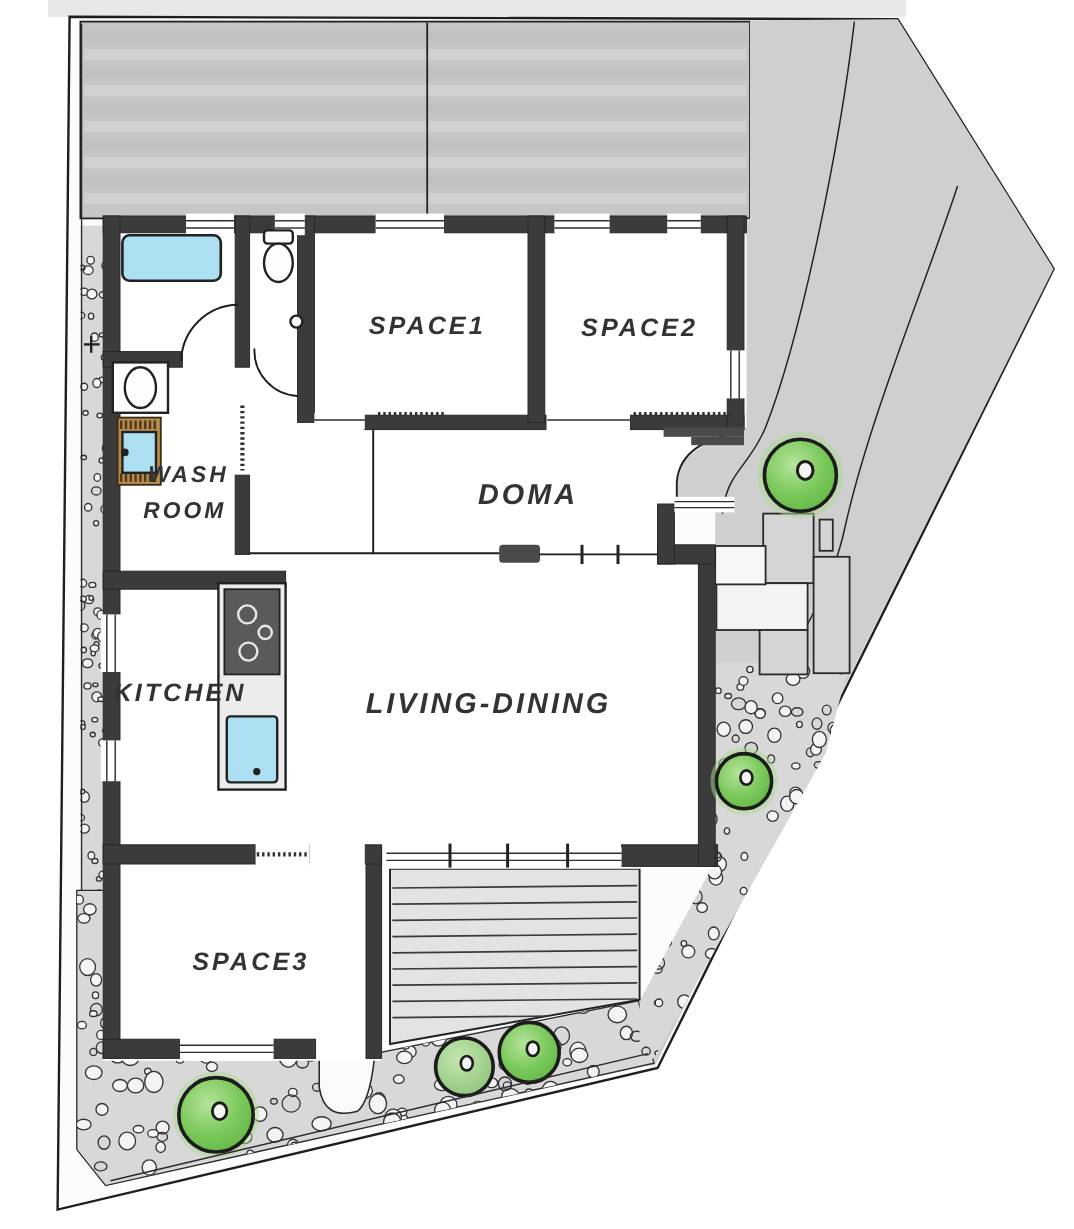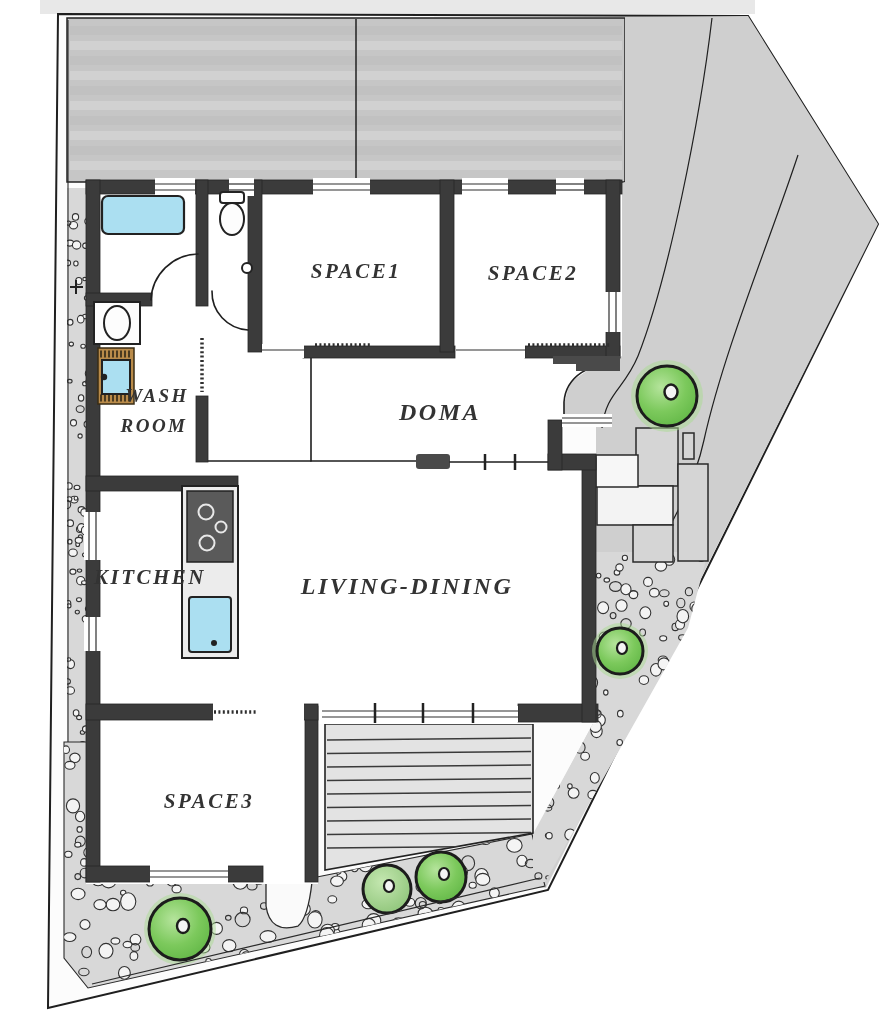--- a/index.html
+++ b/index.html
@@ -1,17 +1,17 @@
 <!DOCTYPE html>
 <html style="--c-paper: #ffffff; --c-site: #fcfcfc; --c-ink: #1f1f1f; --c-wall: #3b3b3b; --c-driveway: #c6c6c6; --c-yard: #cfcfcf; --c-gravel: #d8d8d8; --c-stone: #f4f4f4; --c-deck: #e3e3e3; --c-paver: #d5d5d5; --c-paver-light: #f3f3f3; --c-tree-fill: #74c455; --c-tree-light: #aadc92; --c-water: #abdff1; --c-mat: #b98b4a; --c-label: #333333;"><head>
 <meta charset="utf-8">
 <style>
   html,body{margin:0;padding:0;background:#fff;}
   .stage{position:relative;width:895px;height:1024px;background:var(--c-paper,#fff);
-         font-family:Liberation Serif, serif;border-radius:20px;}
+         font-family:Liberation Sans, sans-serif;border-radius:20px;}
   svg{display:block}
   .wall{fill:var(--c-wall,#3b3b3b);stroke:#262626;stroke-width:.8;}
   .step{fill:#4a4a4a;}
   .thin{stroke:var(--c-ink,#1f1f1f);stroke-width:1.6;fill:none;stroke-linecap:round;}
   .thin2{stroke:var(--c-ink,#1f1f1f);stroke-width:1.2;fill:none;}
   .winline{stroke:#2e2e2e;stroke-width:1.2;}
   .hatch{stroke:#2f2f2f;stroke-width:3.5;stroke-dasharray:2 2.4;fill:none;}
   .fix{fill:#fdfdfd;stroke:#222;stroke-width:2;}
   .label{fill:var(--c-label,#333);font-weight:700;font-style:italic;
          letter-spacing:2.5px;text-anchor:middle;}

